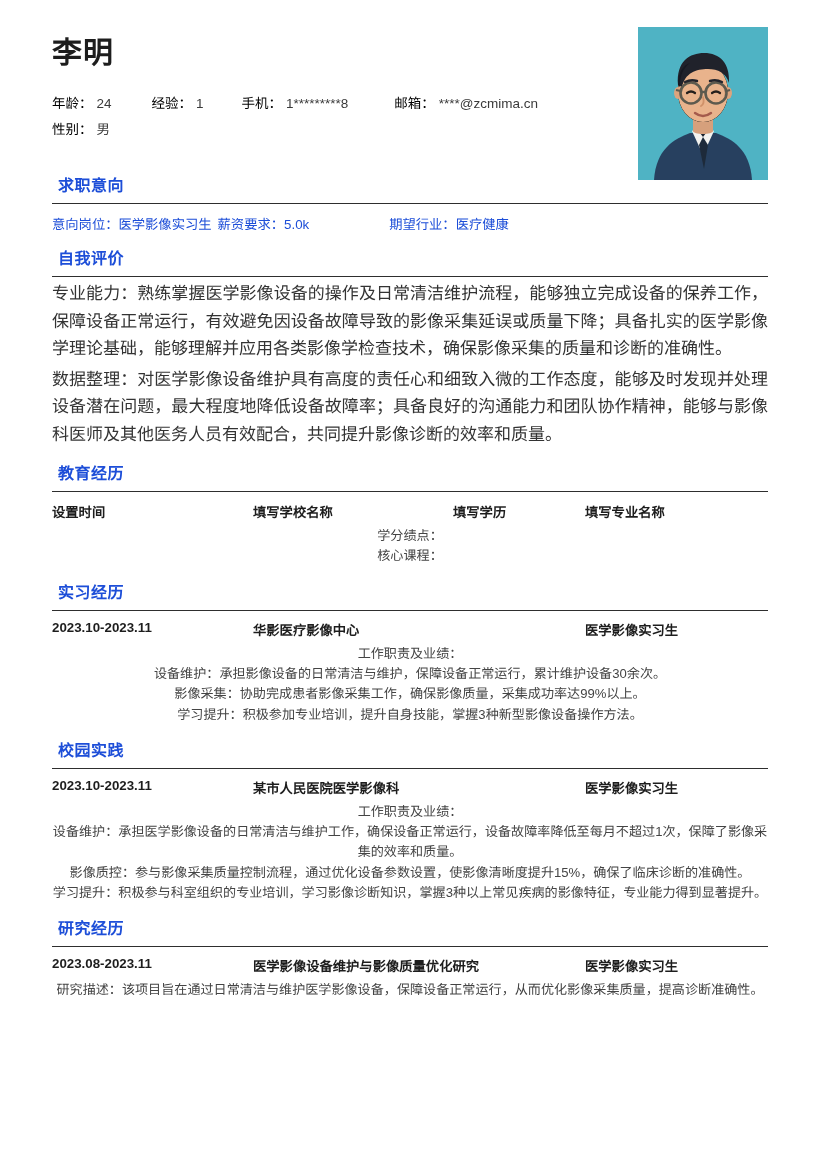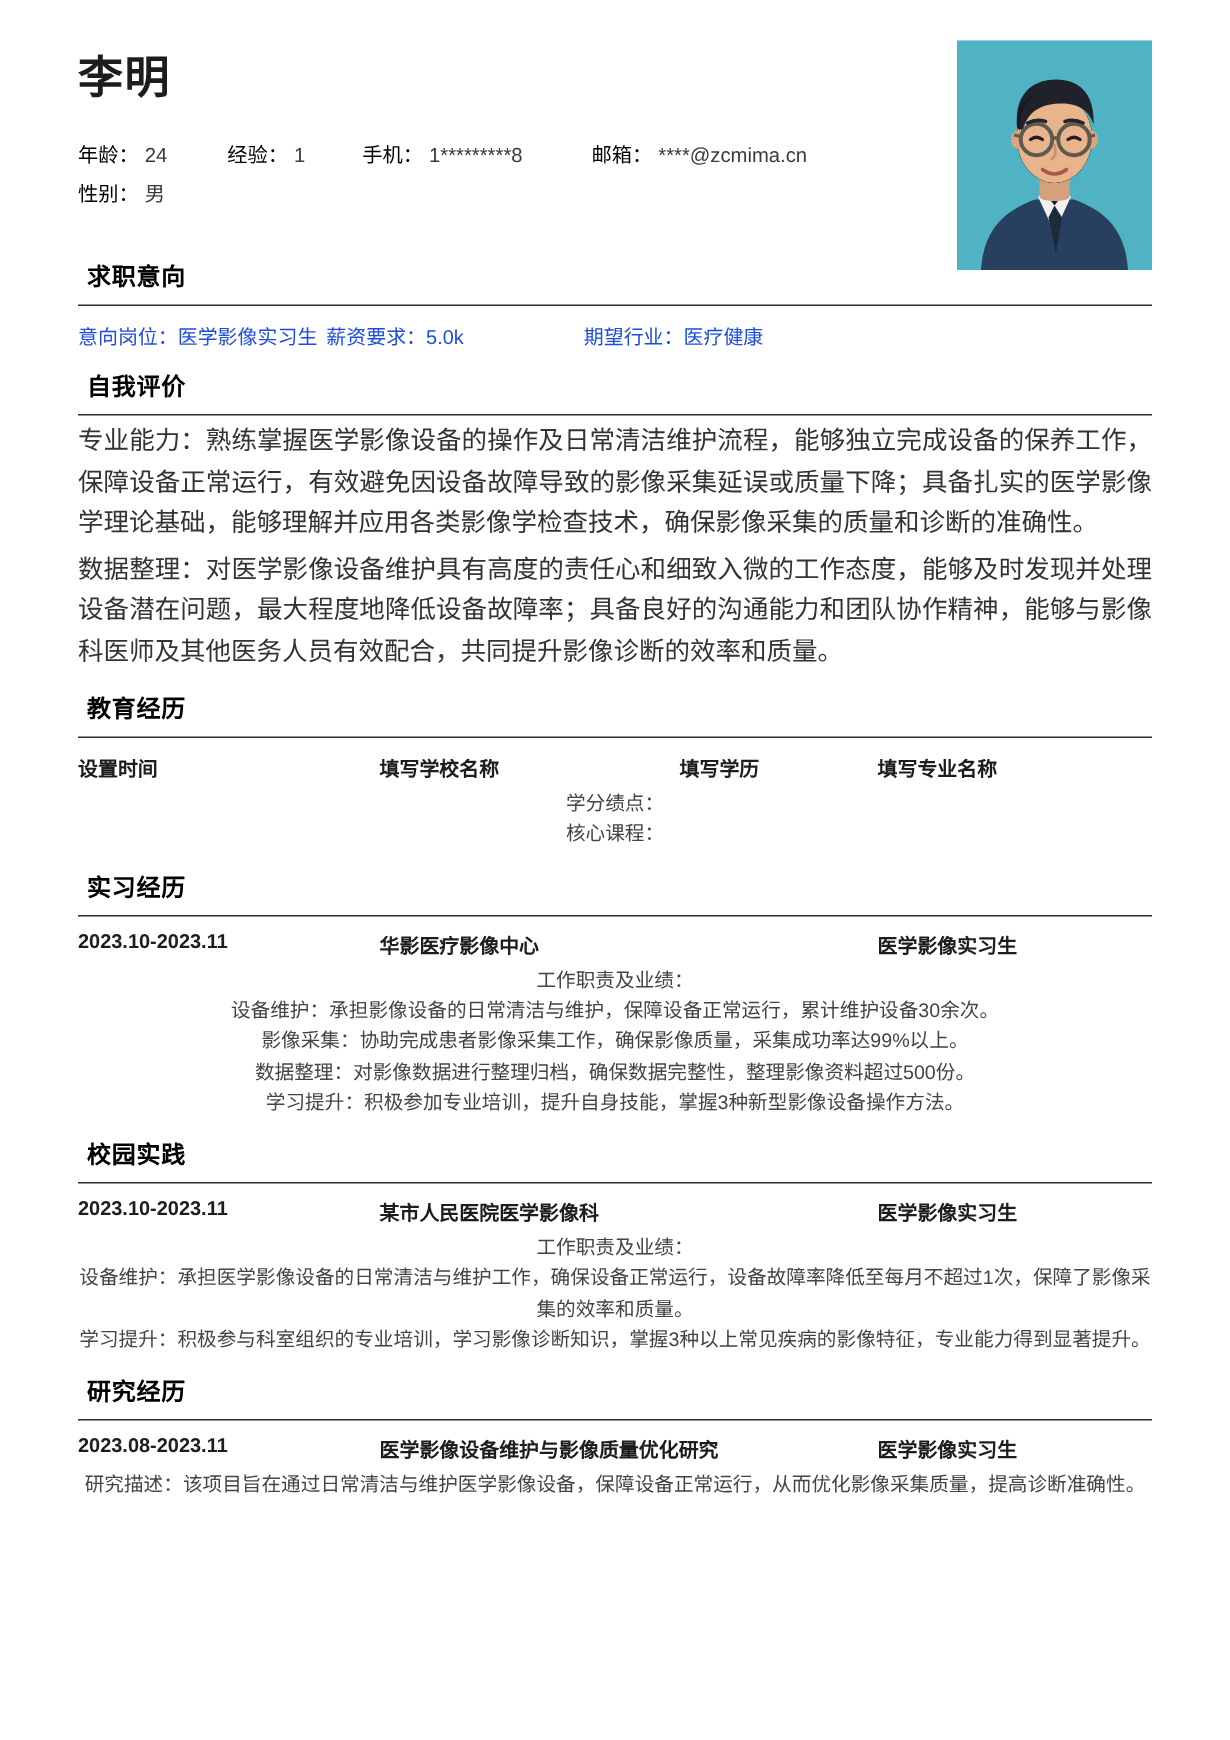--- a/index.html
+++ b/index.html
@@ -65,21 +65,21 @@
     overflow: hidden;
     background: #4fb3c4;
   }
   .photo svg { display: block; width: 130px; height: 153px; }
 
   
   .section { margin-top: 14px; }
   .section-title {
     font-size: 16px;
     font-weight: 700;
-    color: #000000;
+    color: #1d4ed8;
     padding-left: 6px;
     letter-spacing: 0.5px;
     line-height: 1.5;
   }
   .rule {
     border: 0;
     border-top: 1.6px solid #2e2e2e;
     margin: 5px 0 0 0;
     width: 716px;
   }
@@ -244,36 +244,36 @@
     <hr class="rule">
     <div class="cols">
       <span class="col-1">2023.10-2023.11</span>
       <span class="col-2">华影医疗影像中心</span>
       <span class="col-4">医学影像实习生</span>
     </div>
     <div class="sub-lines">
       <div>工作职责及业绩：</div>
       <div>设备维护：承担影像设备的日常清洁与维护，保障设备正常运行，累计维护设备30余次。</div>
       <div>影像采集：协助完成患者影像采集工作，确保影像质量，采集成功率达99%以上。</div>
-      <div>数据整理：对影像数据进行整理归档，确保数据完整性，整理影像资料超过500份。</div>
       <div>学习提升：积极参加专业培训，提升自身技能，掌握3种新型影像设备操作方法。</div>
     </div>
   </div>
 
   <div class="section">
     <div class="section-title">校园实践</div>
     <hr class="rule">
     <div class="cols">
       <span class="col-1">2023.10-2023.11</span>
       <span class="col-2">某市人民医院医学影像科</span>
       <span class="col-4">医学影像实习生</span>
     </div>
     <div class="sub-lines">
       <div>工作职责及业绩：</div>
       <div>设备维护：承担医学影像设备的日常清洁与维护工作，确保设备正常运行，设备故障率降低至每月不超过1次，保障了影像采集的效率和质量。</div>
+      <div>影像质控：参与影像采集质量控制流程，通过优化设备参数设置，使影像清晰度提升15%，确保了临床诊断的准确性。</div>
       <div>学习提升：积极参与科室组织的专业培训，学习影像诊断知识，掌握3种以上常见疾病的影像特征，专业能力得到显著提升。</div>
     </div>
   </div>
 
   <div class="section">
     <div class="section-title">研究经历</div>
     <hr class="rule">
     <div class="cols">
       <span class="col-1">2023.08-2023.11</span>
       <span class="col-2">医学影像设备维护与影像质量优化研究</span>

